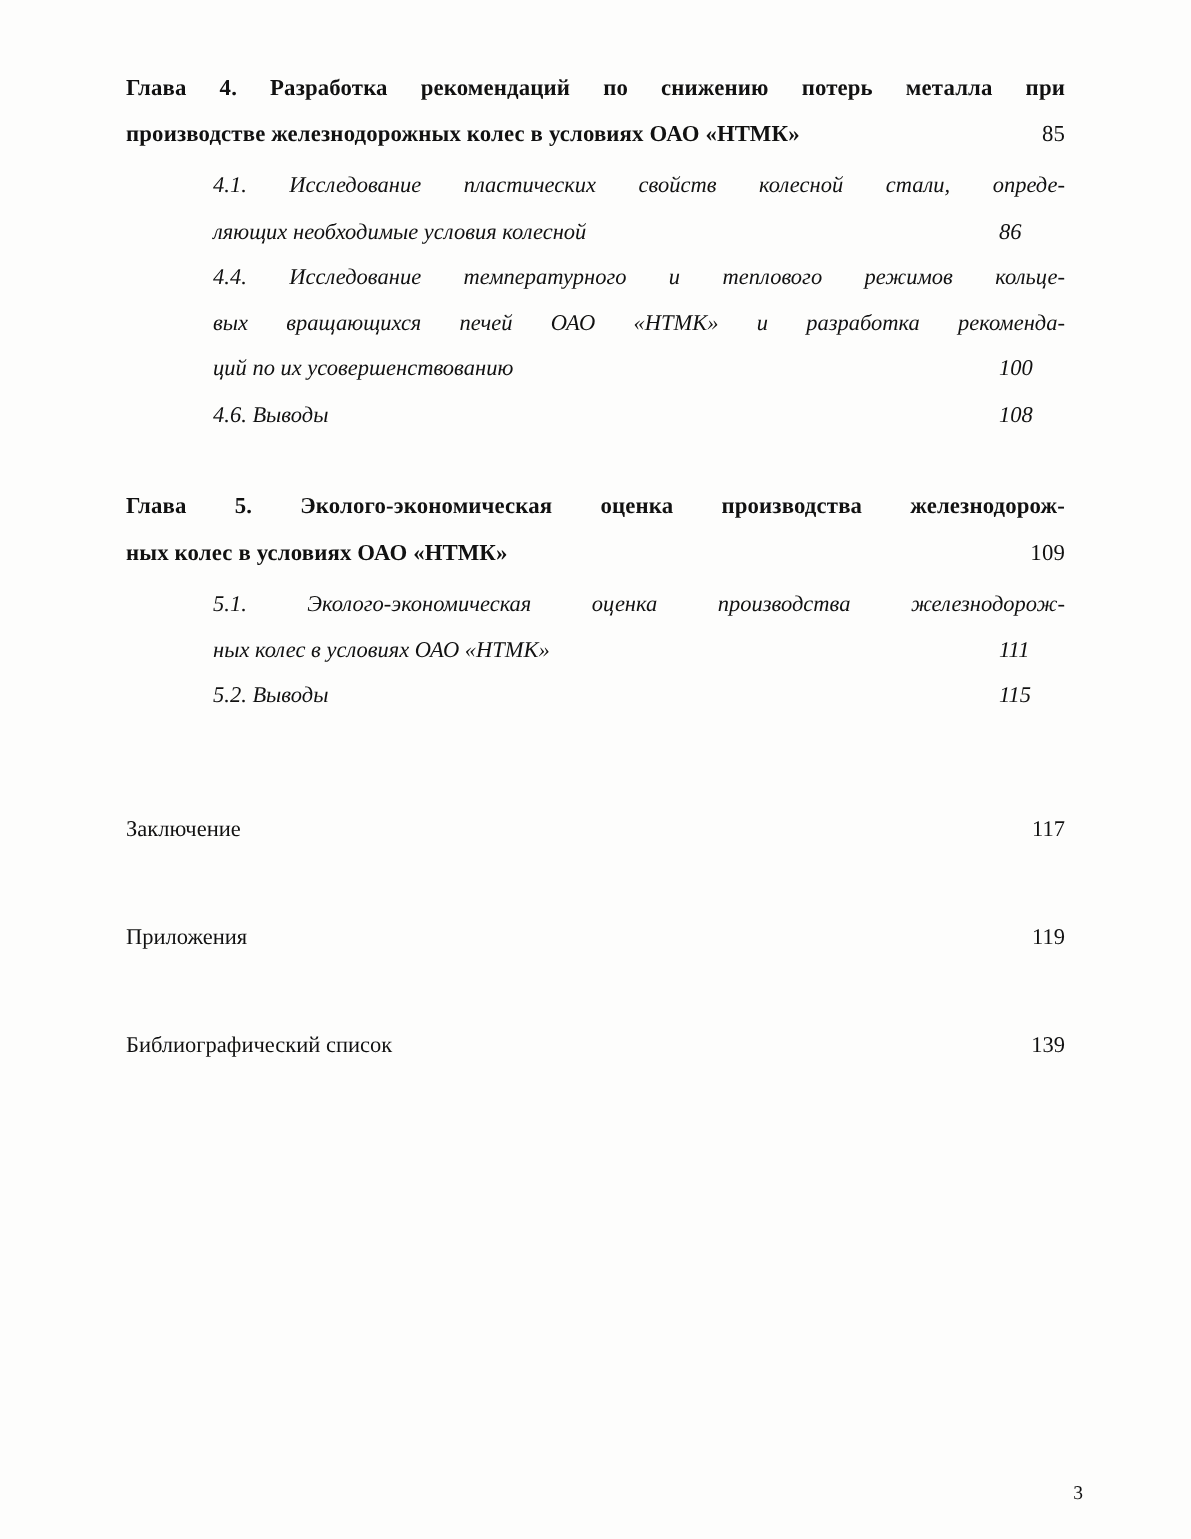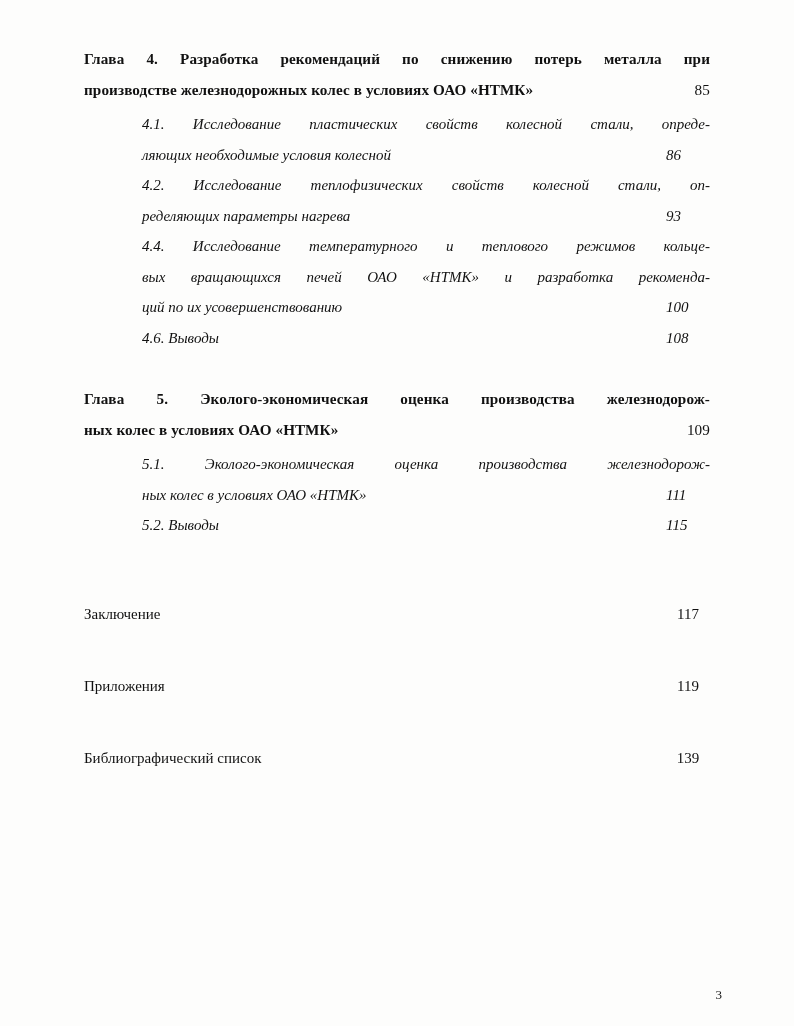--- a/index.html
+++ b/index.html
@@ -94,21 +94,21 @@
     align-items: baseline;
     font-size: 15px;
     line-height: 30px;
     margin-top: 42px;
   }
   .toplevel .txt { flex: 0 0 auto; }
   .toplevel .fill { flex: 1 1 auto; }
   .toplevel .pg {
     flex: 0 0 auto;
     width: 44px;
-    text-align: center;
+    text-align: right;
   }
 
   .gap-lg { height: 30px; }
   .gap-md { height: 16px; }
 
   .page-number {
     position: absolute;
     right: 72px;
     bottom: 23px;
     font-size: 13px;
@@ -136,30 +136,20 @@
       <div class="sec-line justify">
         <span class="txt">4.1. Исследование пластических свойств колесной стали, опреде-</span>
       </div>
       <div class="sec-line">
         <span class="txt">ляющих необходимые условия колесной</span>
         <span class="fill"></span>
         <span class="pg">86</span>
       </div>
     </div>
 
-    <div class="section">
-      <div class="sec-line justify">
-        <span class="txt">4.2. Исследование теплофизических свойств колесной стали, оп-</span>
-      </div>
-      <div class="sec-line">
-        <span class="txt">ределяющих параметры нагрева</span>
-        <span class="fill"></span>
-        <span class="pg">93</span>
-      </div>
-    </div>
 
 
     <div class="section">
       <div class="sec-line justify">
         <span class="txt">4.4. Исследование температурного и теплового режимов кольце-</span>
       </div>
       <div class="sec-line justify">
         <span class="txt">вых вращающихся печей ОАО «НТМК» и разработка рекоменда-</span>
       </div>
       <div class="sec-line">

